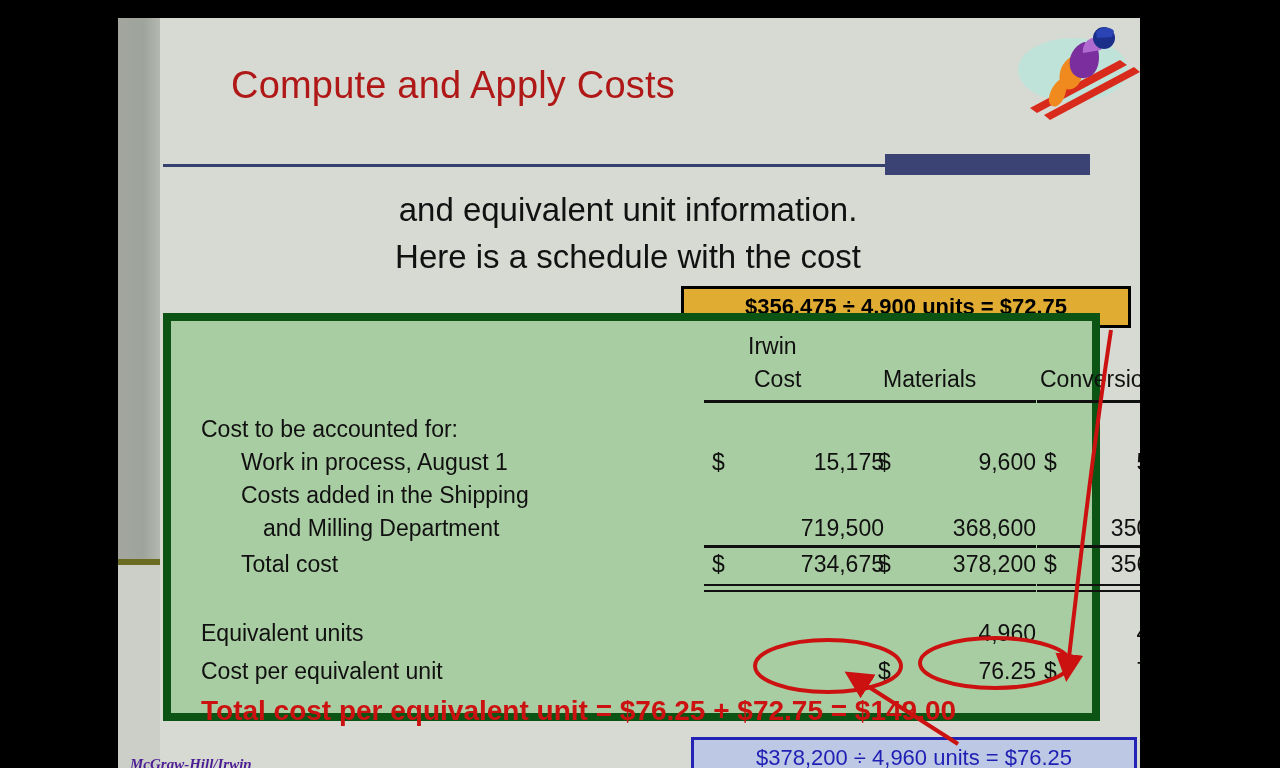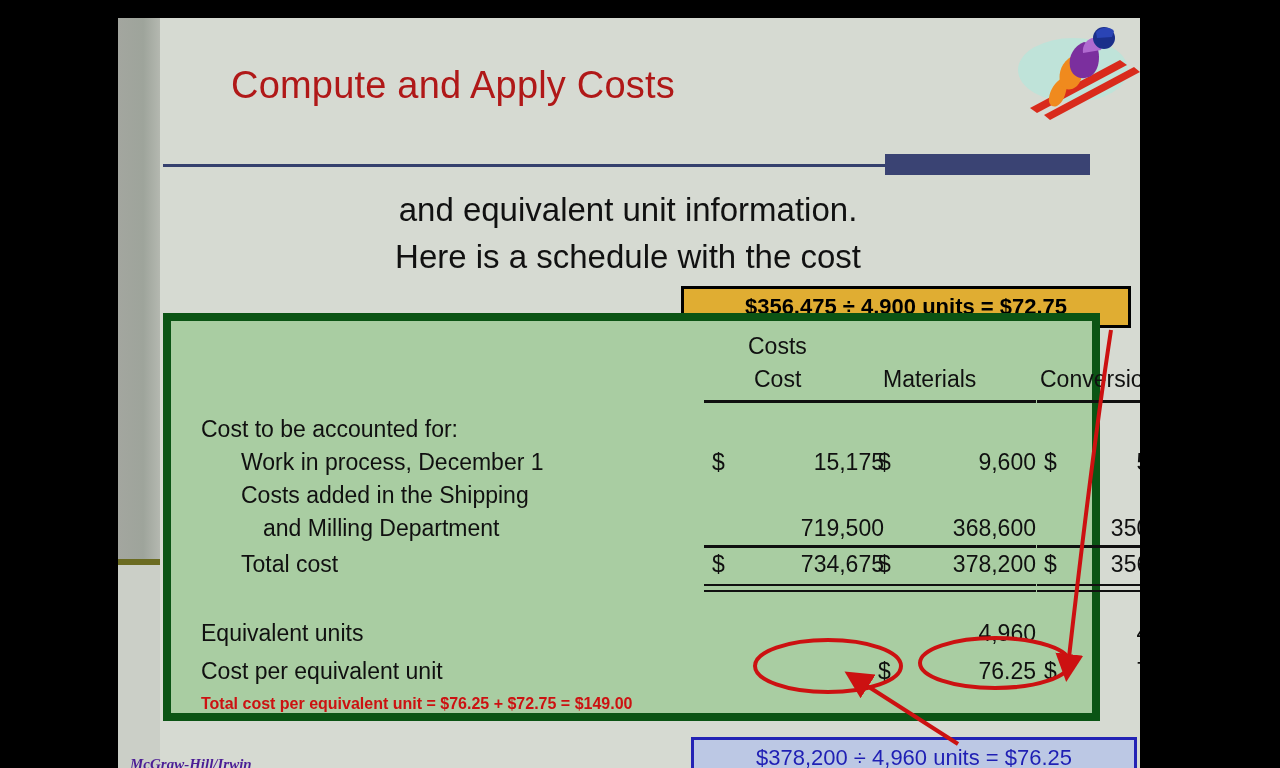--- a/index.html
+++ b/index.html
@@ -229,21 +229,21 @@
   .dbl-1 { top: 263px; }
   .dbl-2 { top: 269px; }
   .dr-a { left: 533px; width: 180px; }
   .dr-b { left: 700px; width: 165px; }
   .dr-c { left: 866px; width: 157px; }
 
   .red-total {
     position: absolute;
     left: 30px;
     top: 374px;
-    font-size: 16px;
+    font-size: 28px;
     font-weight: bold;
     color: #cc1111;
     white-space: nowrap;
   }
 
   
   #anno {
     position: absolute;
     left: 0;
     top: 0;
@@ -296,32 +296,32 @@
     <div id="subtitle">
       <div>and equivalent unit information.</div>
       <div>Here is a schedule with the cost</div>
     </div>
 
     <div class="callout-orange">$356,475 ÷ 4,900 units = $72.75</div>
 
     <div id="panel">
       <div id="sched">
 
-        <div class="cell hdr-total">Costs</div>
+        <div class="cell hdr-total">Irwin</div>
         <div class="cell hdr-cost">Cost</div>
         <div class="cell hdr-mat">Materials</div>
         <div class="cell hdr-conv">Conversion</div>
 
         <div class="hdr-rule hr-a"></div>
         <div class="hdr-rule hr-b"></div>
         <div class="hdr-rule hr-c"></div>
 
         <div class="cell lbl r-head">Cost to be accounted for:</div>
 
-        <div class="cell lbl-indent1 r-wip">Work in process, December 1</div>
+        <div class="cell lbl-indent1 r-wip">Work in process, August 1</div>
         <div class="sym c1-sym r-wip">$</div>
         <div class="num c1-num r-wip">15,175</div>
         <div class="sym c2-sym r-wip">$</div>
         <div class="num c2-num r-wip">9,600</div>
         <div class="sym c3-sym r-wip">$</div>
         <div class="num c3-num r-wip">5,575</div>
 
         <div class="cell lbl-indent1 r-add1">Costs added in the Shipping</div>
 
         <div class="cell lbl-indent2 r-add2">and Milling Department</div>

